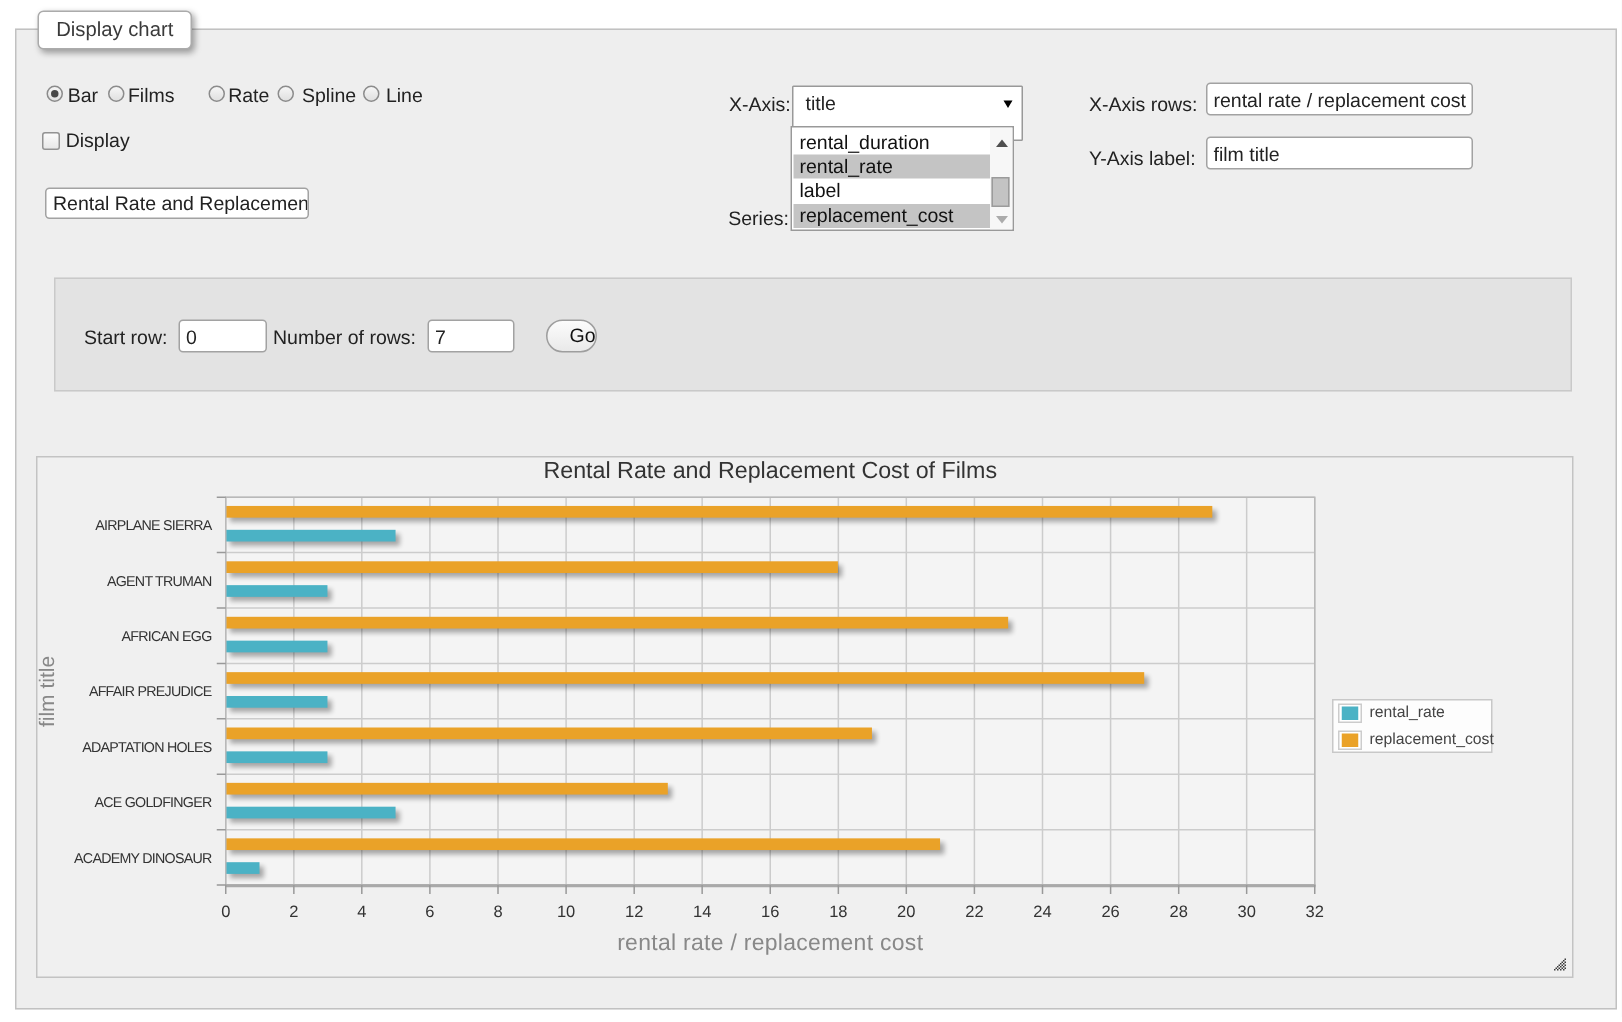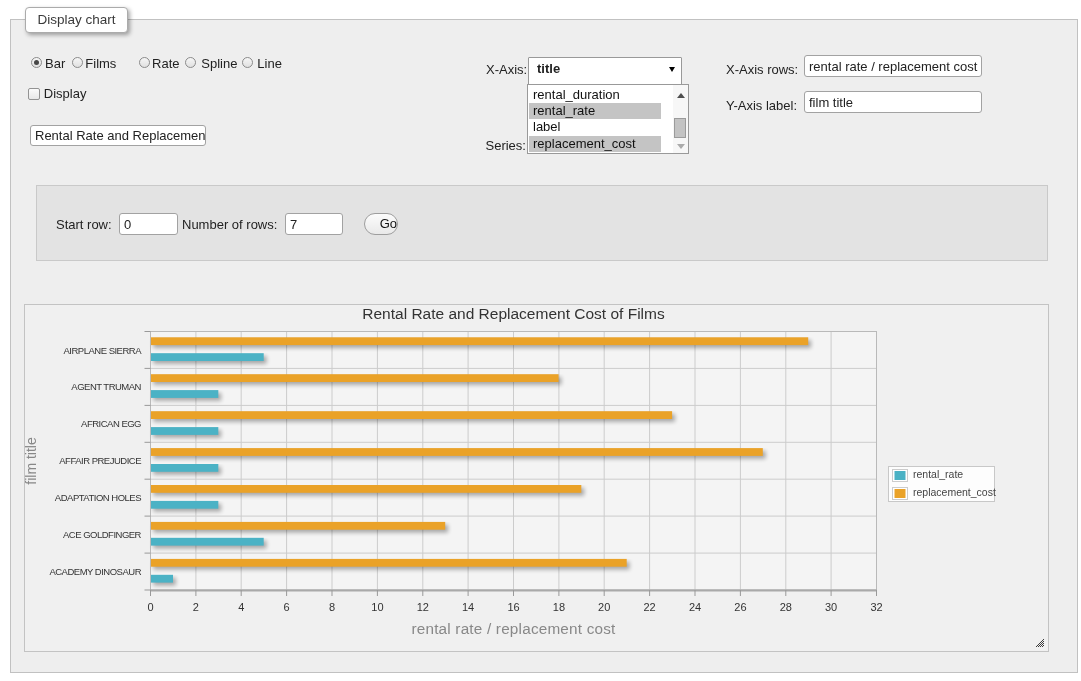--- a/index.html
+++ b/index.html
@@ -3,23 +3,23 @@
 <style>
 * { margin:0; padding:0; box-sizing:border-box; }
 html,body { width:1081px; height:681px; background:#fff; font-family:"Liberation Sans", sans-serif; }
 .t13 { position:absolute; font-size:13px; line-height:13px; color:#222; white-space:pre; }
 .fs { position:absolute; left:10px; top:19px; width:1068px; height:654px; background:#eeeeee; border:1px solid #c1c1c1; }
 .legendbox { position:absolute; left:25px; top:7px; width:103px; height:26px; background:#fff; border:1px solid #ababab; border-radius:4px; box-shadow:2px 2px 4px rgba(0,0,0,0.35); font-size:13.5px; font-weight:normal; color:#3a3a3a; text-align:center; line-height:24px; z-index:5; }
 .radio { position:absolute; width:11px; height:11px; border:1px solid #8b8b8b; border-radius:50%; background:linear-gradient(#f6f6f6,#e0e0e0); }
 .rdot { position:absolute; left:2px; top:2px; width:5px; height:5px; border-radius:50%; background:#464646; }
 .checkbox { position:absolute; left:28px; top:88px; width:12px; height:12px; border:1px solid #939393; border-radius:2px; background:linear-gradient(#fbfbfb,#e8e8e8); }
 input.txt { position:absolute; font-family:"Liberation Sans", sans-serif; font-size:13px; color:#222; border:1px solid #a2a2a2; border-radius:3px; background:#fff; padding:0 0 0 4px; outline:none; }
-.select { position:absolute; left:528px; top:57px; width:154px; height:37px; border:1px solid #999; border-radius:1px; background:#fff; font-size:13px; color:#222; line-height:21px; padding-left:8px;font-weight:bold; }
+.select { position:absolute; left:528px; top:57px; width:154px; height:37px; border:1px solid #999; border-radius:1px; background:#fff; font-size:13px; color:#222; line-height:21px; padding-left:8px; }
 .select:after { content:""; position:absolute; right:6px; top:9px; width:0; height:0; border-left:3.5px solid transparent; border-right:3.5px solid transparent; border-top:5px solid #000; }
-.listbox { position:absolute; left:527px; top:84px; width:162px; height:70px; border:1px solid #999; background:#fff; overflow:hidden; }
+.listbox { position:absolute; left:527px; top:84px; width:149px; height:70px; border:1px solid #999; background:#fff; overflow:hidden; }
 .lrow { position:absolute; left:1px; width:132px; height:16.2px; font-size:13px; line-height:16px; color:#111; padding-left:4px; white-space:pre; }
 .lsel { background:#c4c4c4; }
 .sbar { position:absolute; right:0; top:0; width:15px; height:68px; background:#f7f7f7; }
 .sup { position:absolute; top:0; left:0; width:15px; height:15px; }
 .sup:after { content:""; position:absolute; left:3.5px; top:8px; width:0; height:0; border-left:4px solid transparent; border-right:4px solid transparent; border-bottom:5px solid #4f4f4f; }
 .sthumb { position:absolute; left:0.5px; top:33px; width:12.5px; height:20px; background:#c3c3c3; border:1px solid #9b9b9b; }
 .sdown { position:absolute; left:0; bottom:0; width:15px; height:15px; }
 .sdown:after { content:""; position:absolute; left:3.5px; top:6px; width:0; height:0; border-left:4px solid transparent; border-right:4px solid transparent; border-top:5px solid #ababab; }
 .params { position:absolute; left:36px; top:185px; width:1012px; height:76px; background:#e3e3e3; border:1px solid #c9c9c9; }
 .gobtn { position:absolute; left:364px; top:213px; width:34px; height:22px; border:1px solid #9e9e9e; border-radius:11px; background:linear-gradient(#fcfcfc,#e9e9e9); font-size:13px; color:#111; text-align:right; line-height:20px; }

